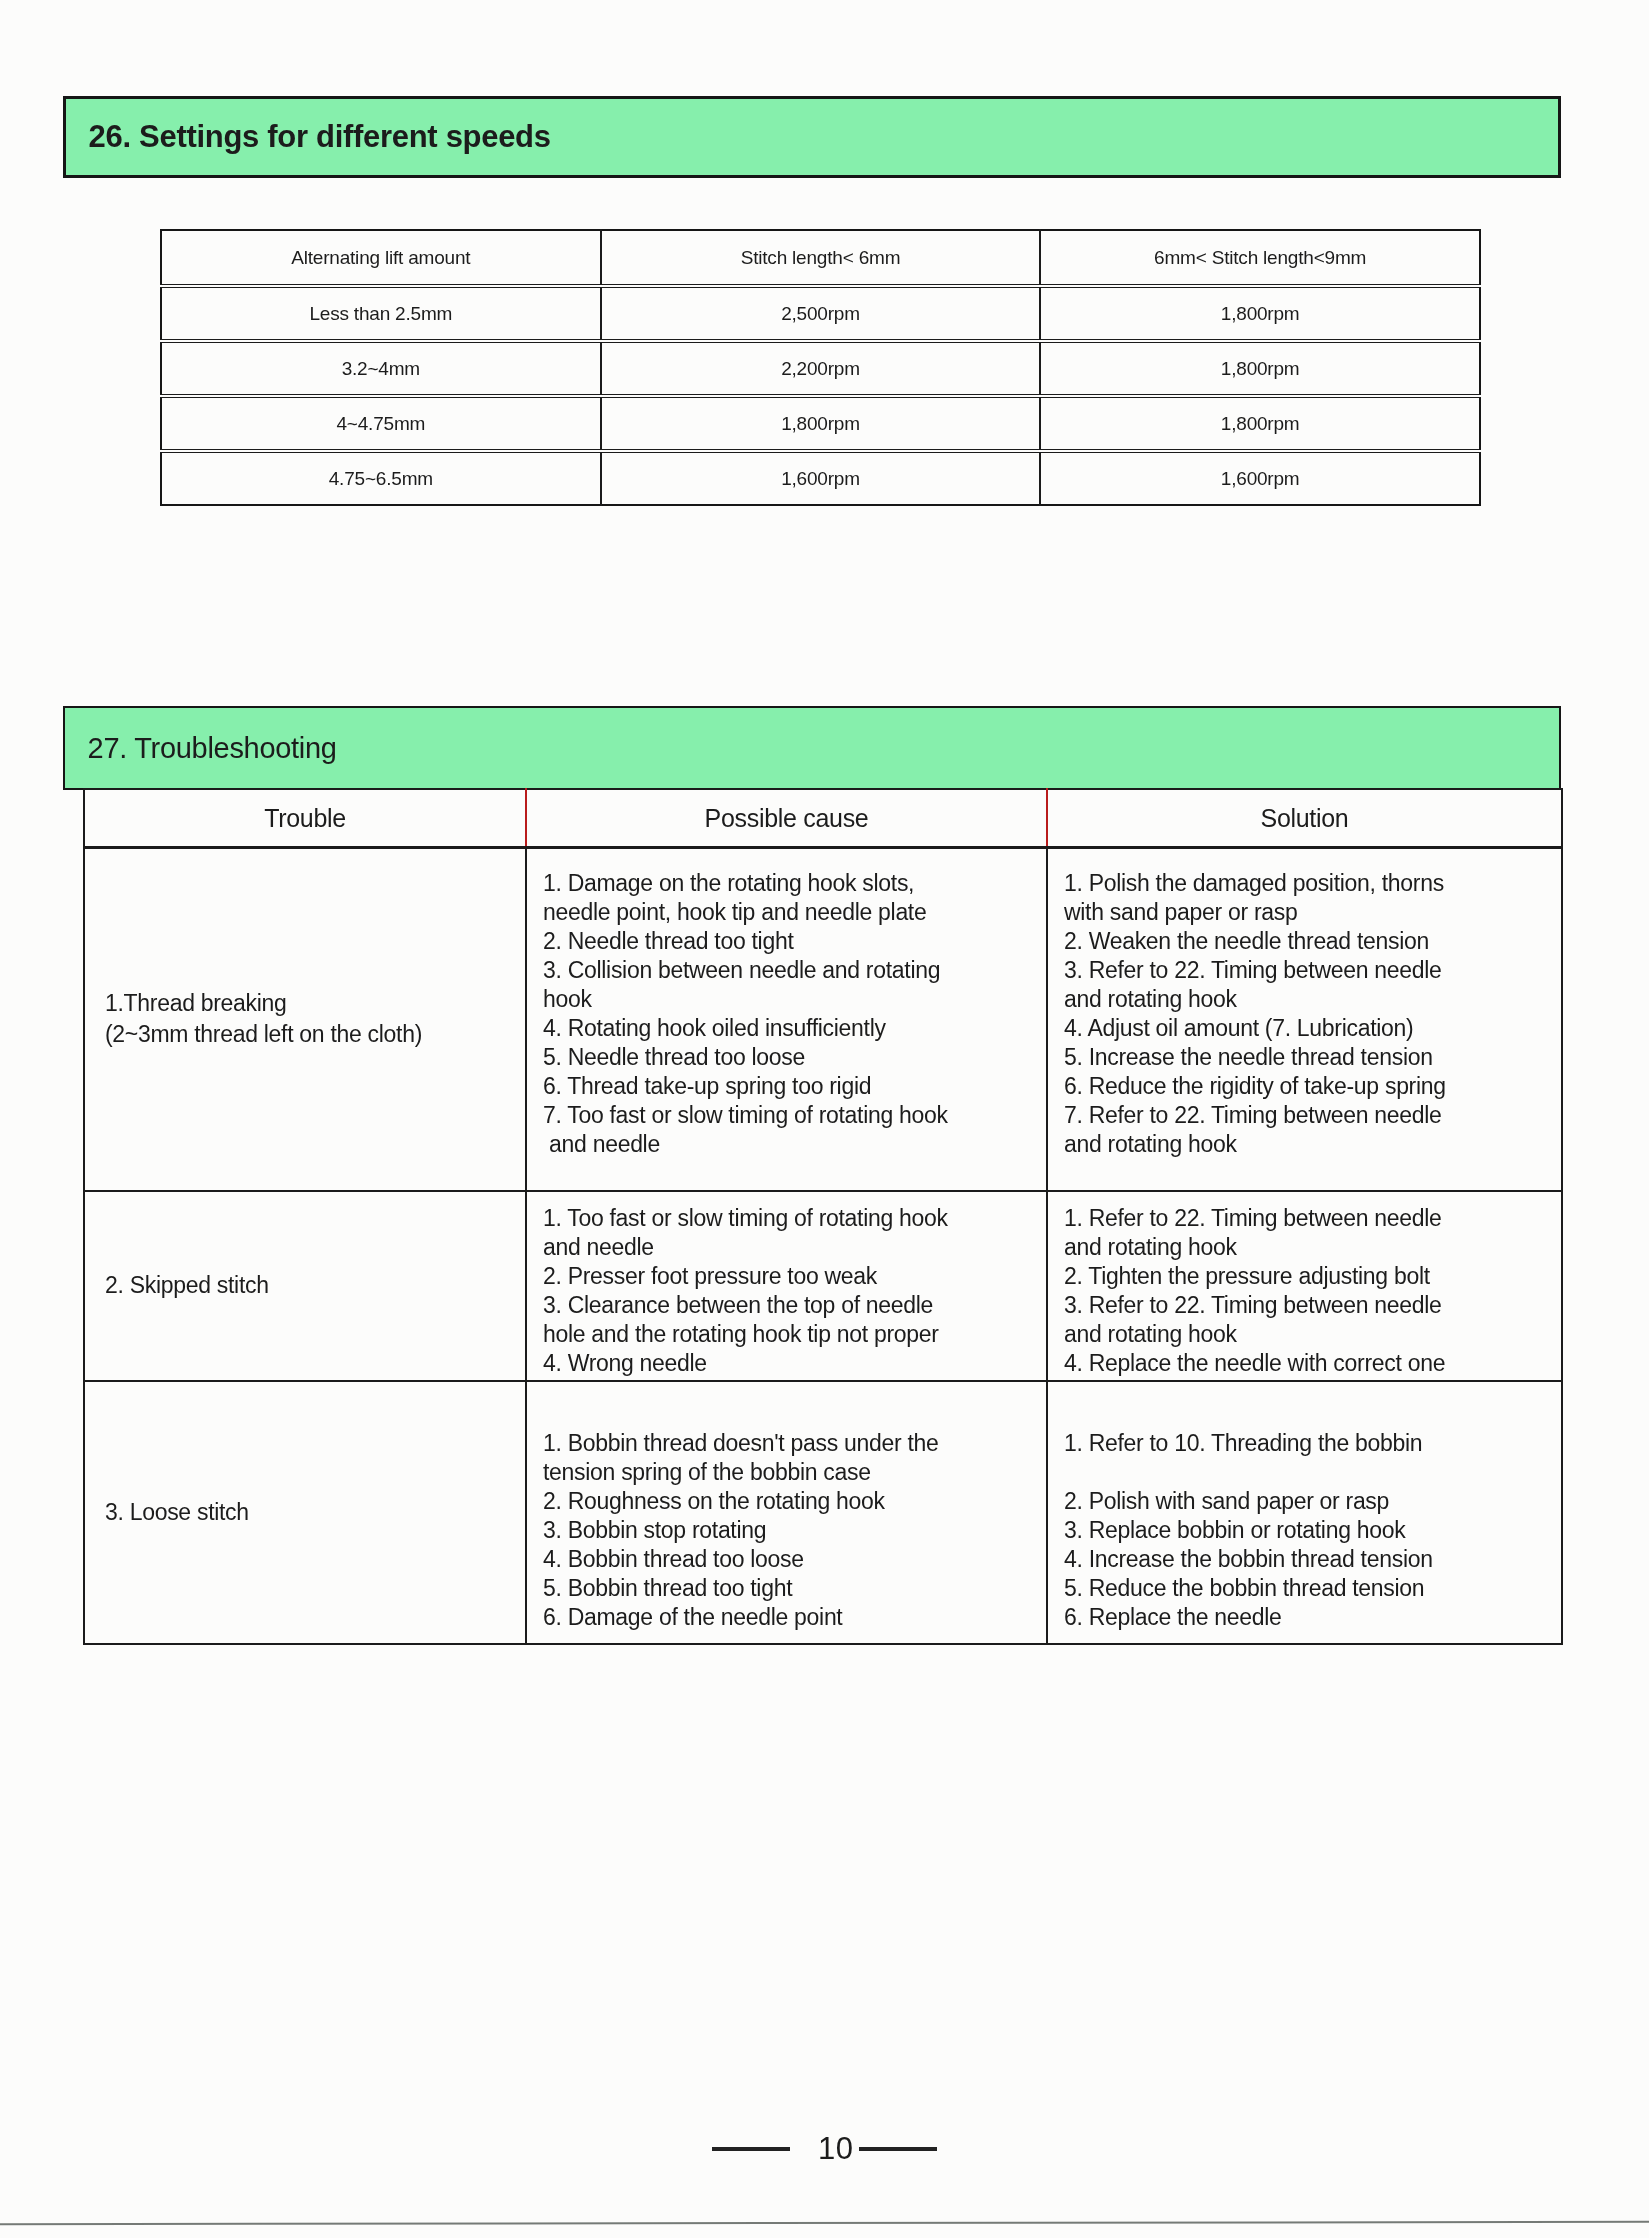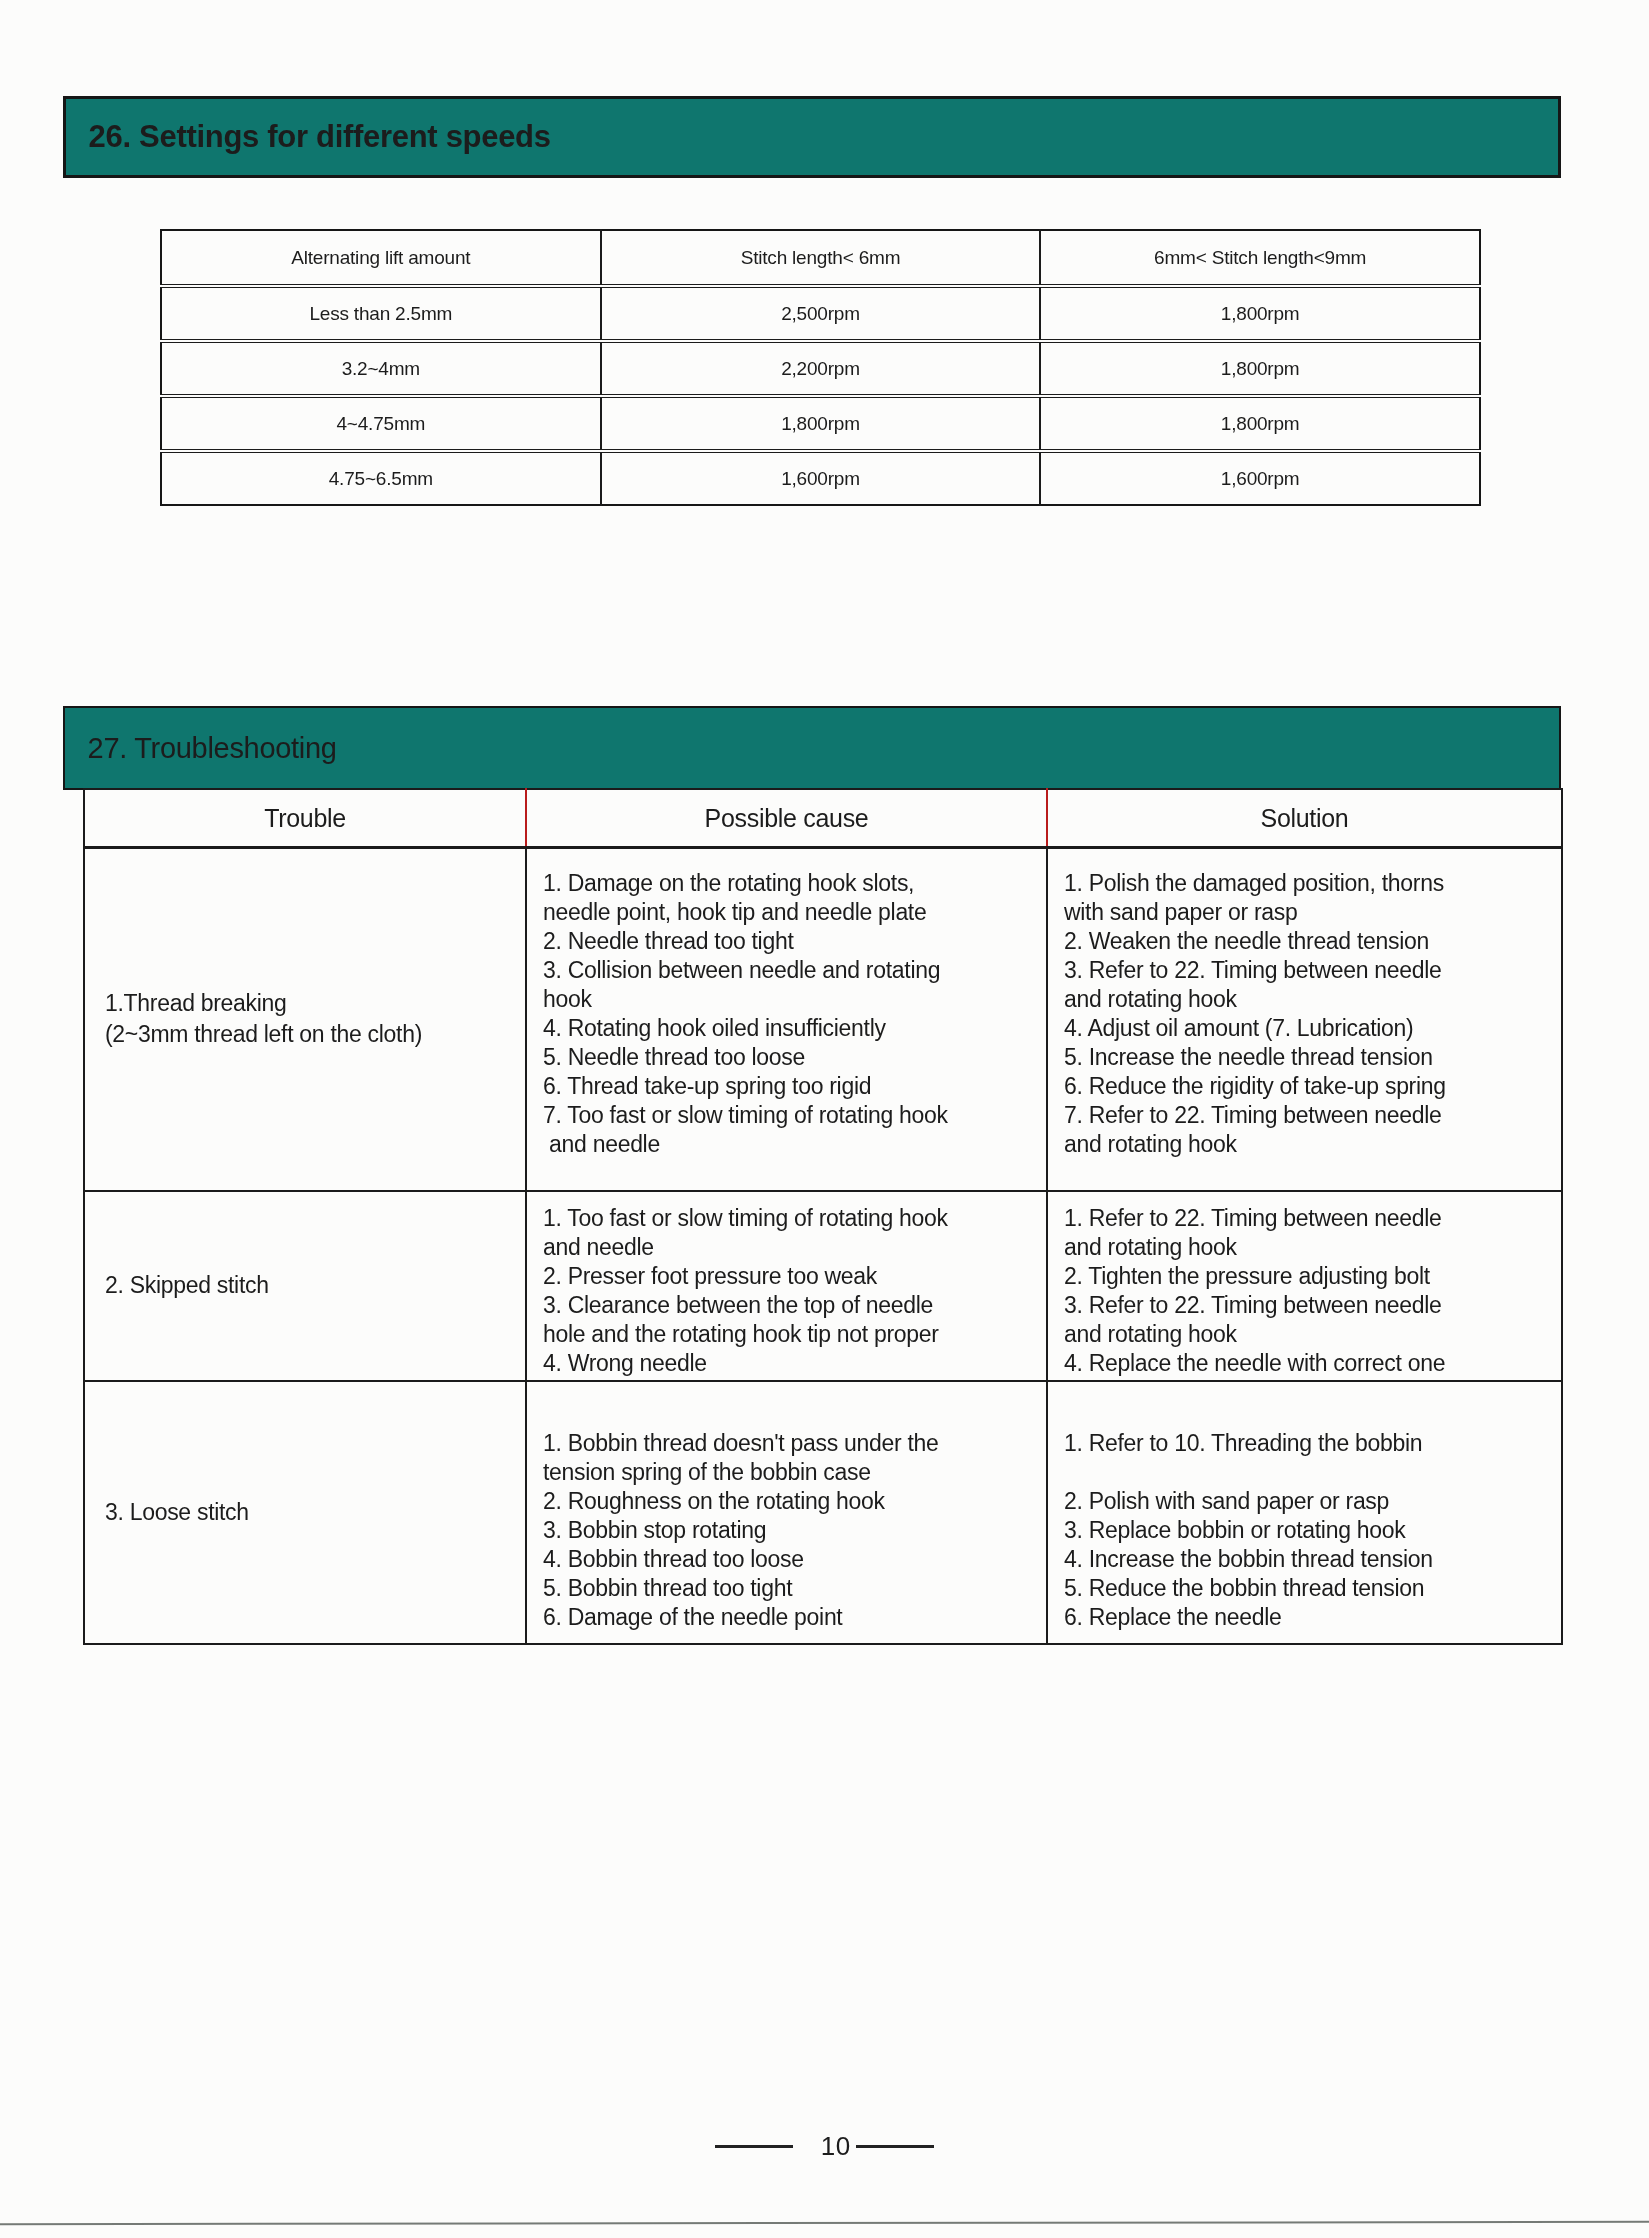--- a/index.html
+++ b/index.html
@@ -15,21 +15,21 @@
     color: #1c1c1c;
     overflow: hidden;
   }
 
   
   .section-box {
     position: absolute;
     left: 63px;
     width: 1498px;
     border: 3.3px solid #161616;
-    background: #0f766e;
+    background: #86efac;
     display: flex;
     align-items: center;
     box-sizing: border-box;
   }
   .section-box .section-title {
     padding-left: 22.6px;
     letter-spacing: -0.3px;
     white-space: nowrap;
   }
   #box26 { top: 96px; height: 82px; }
@@ -120,21 +120,21 @@
     justify-content: center;
     align-items: center;
   }
   .footer .dash {
     width: 78px;
     height: 3.3px;
     background: #222;
   }
   .footer .dash.left { margin-right: 28px; }
   .footer .dash.right { margin-left: 5.3px; }
-  .footer .page-num { font-size: 26px; letter-spacing: 0.7px; text-align: right; }
+  .footer .page-num { font-size: 31px; letter-spacing: 0.7px; text-align: right; }
 
   .bottom-scan-line {
     position: absolute;
     left: 0;
     top: 2222px;
     width: 1649px;
     height: 2px;
     background: #757a76;
     transform: rotate(-0.08deg);
   }

